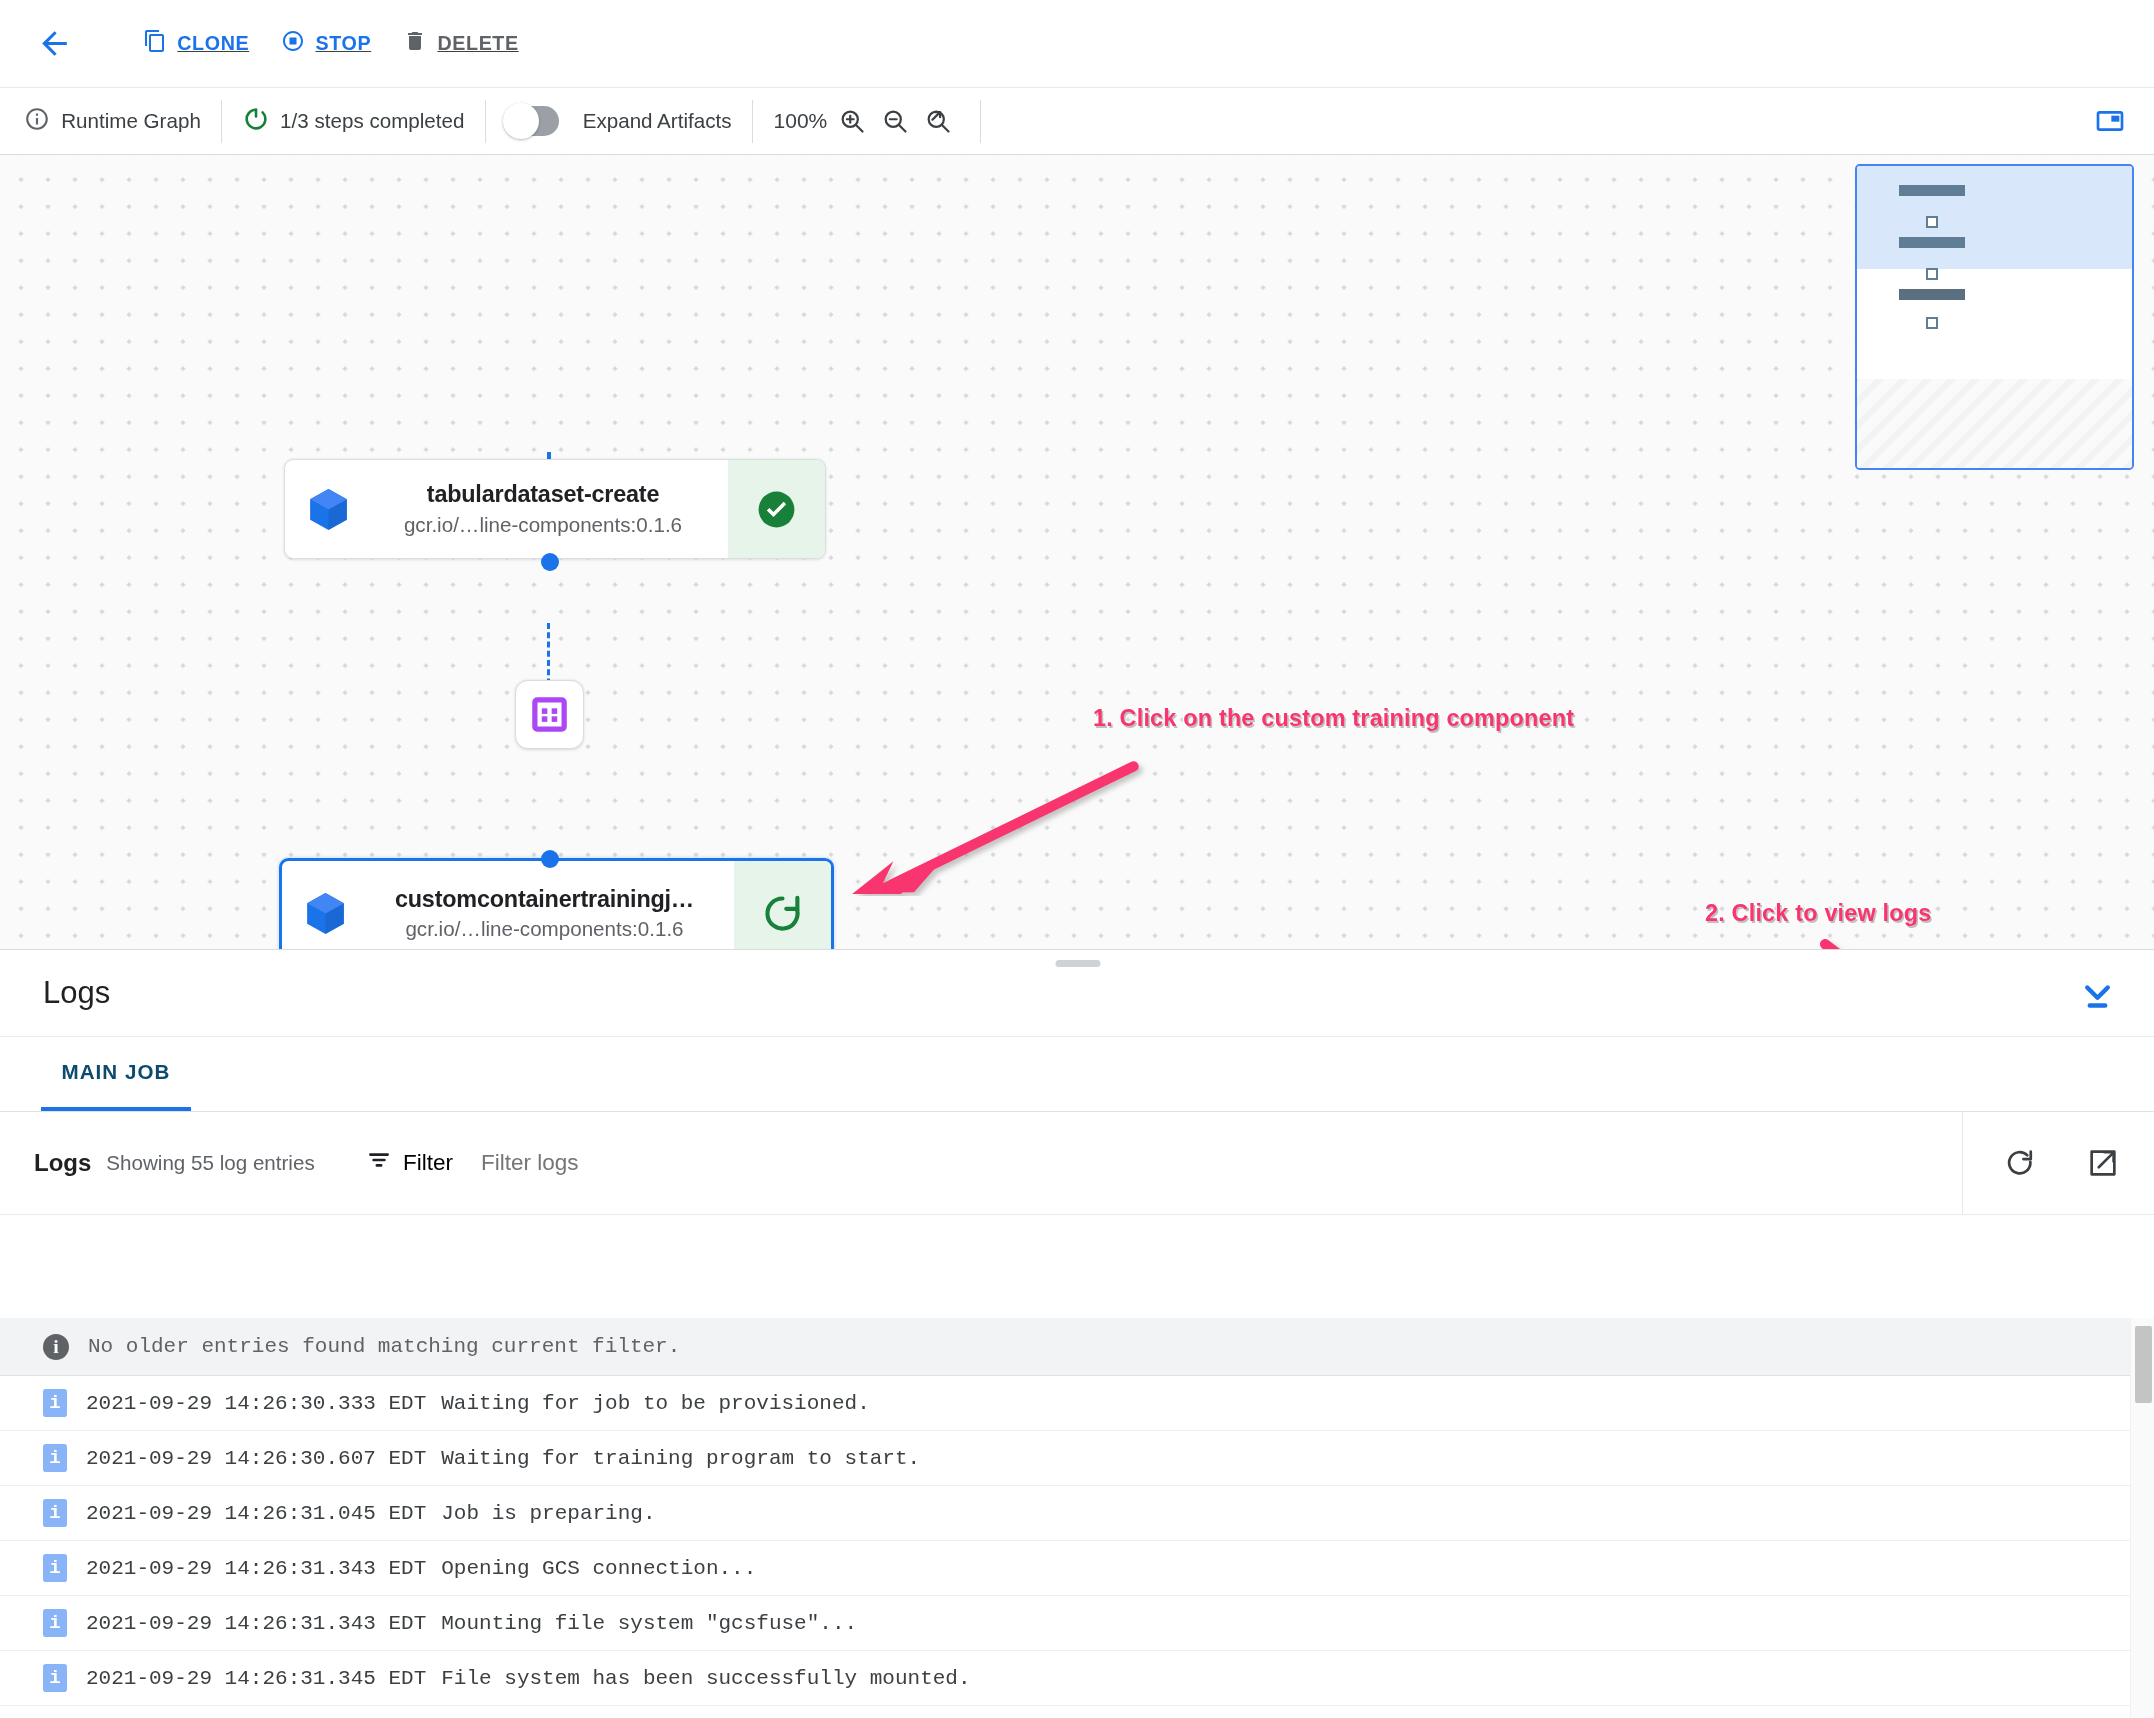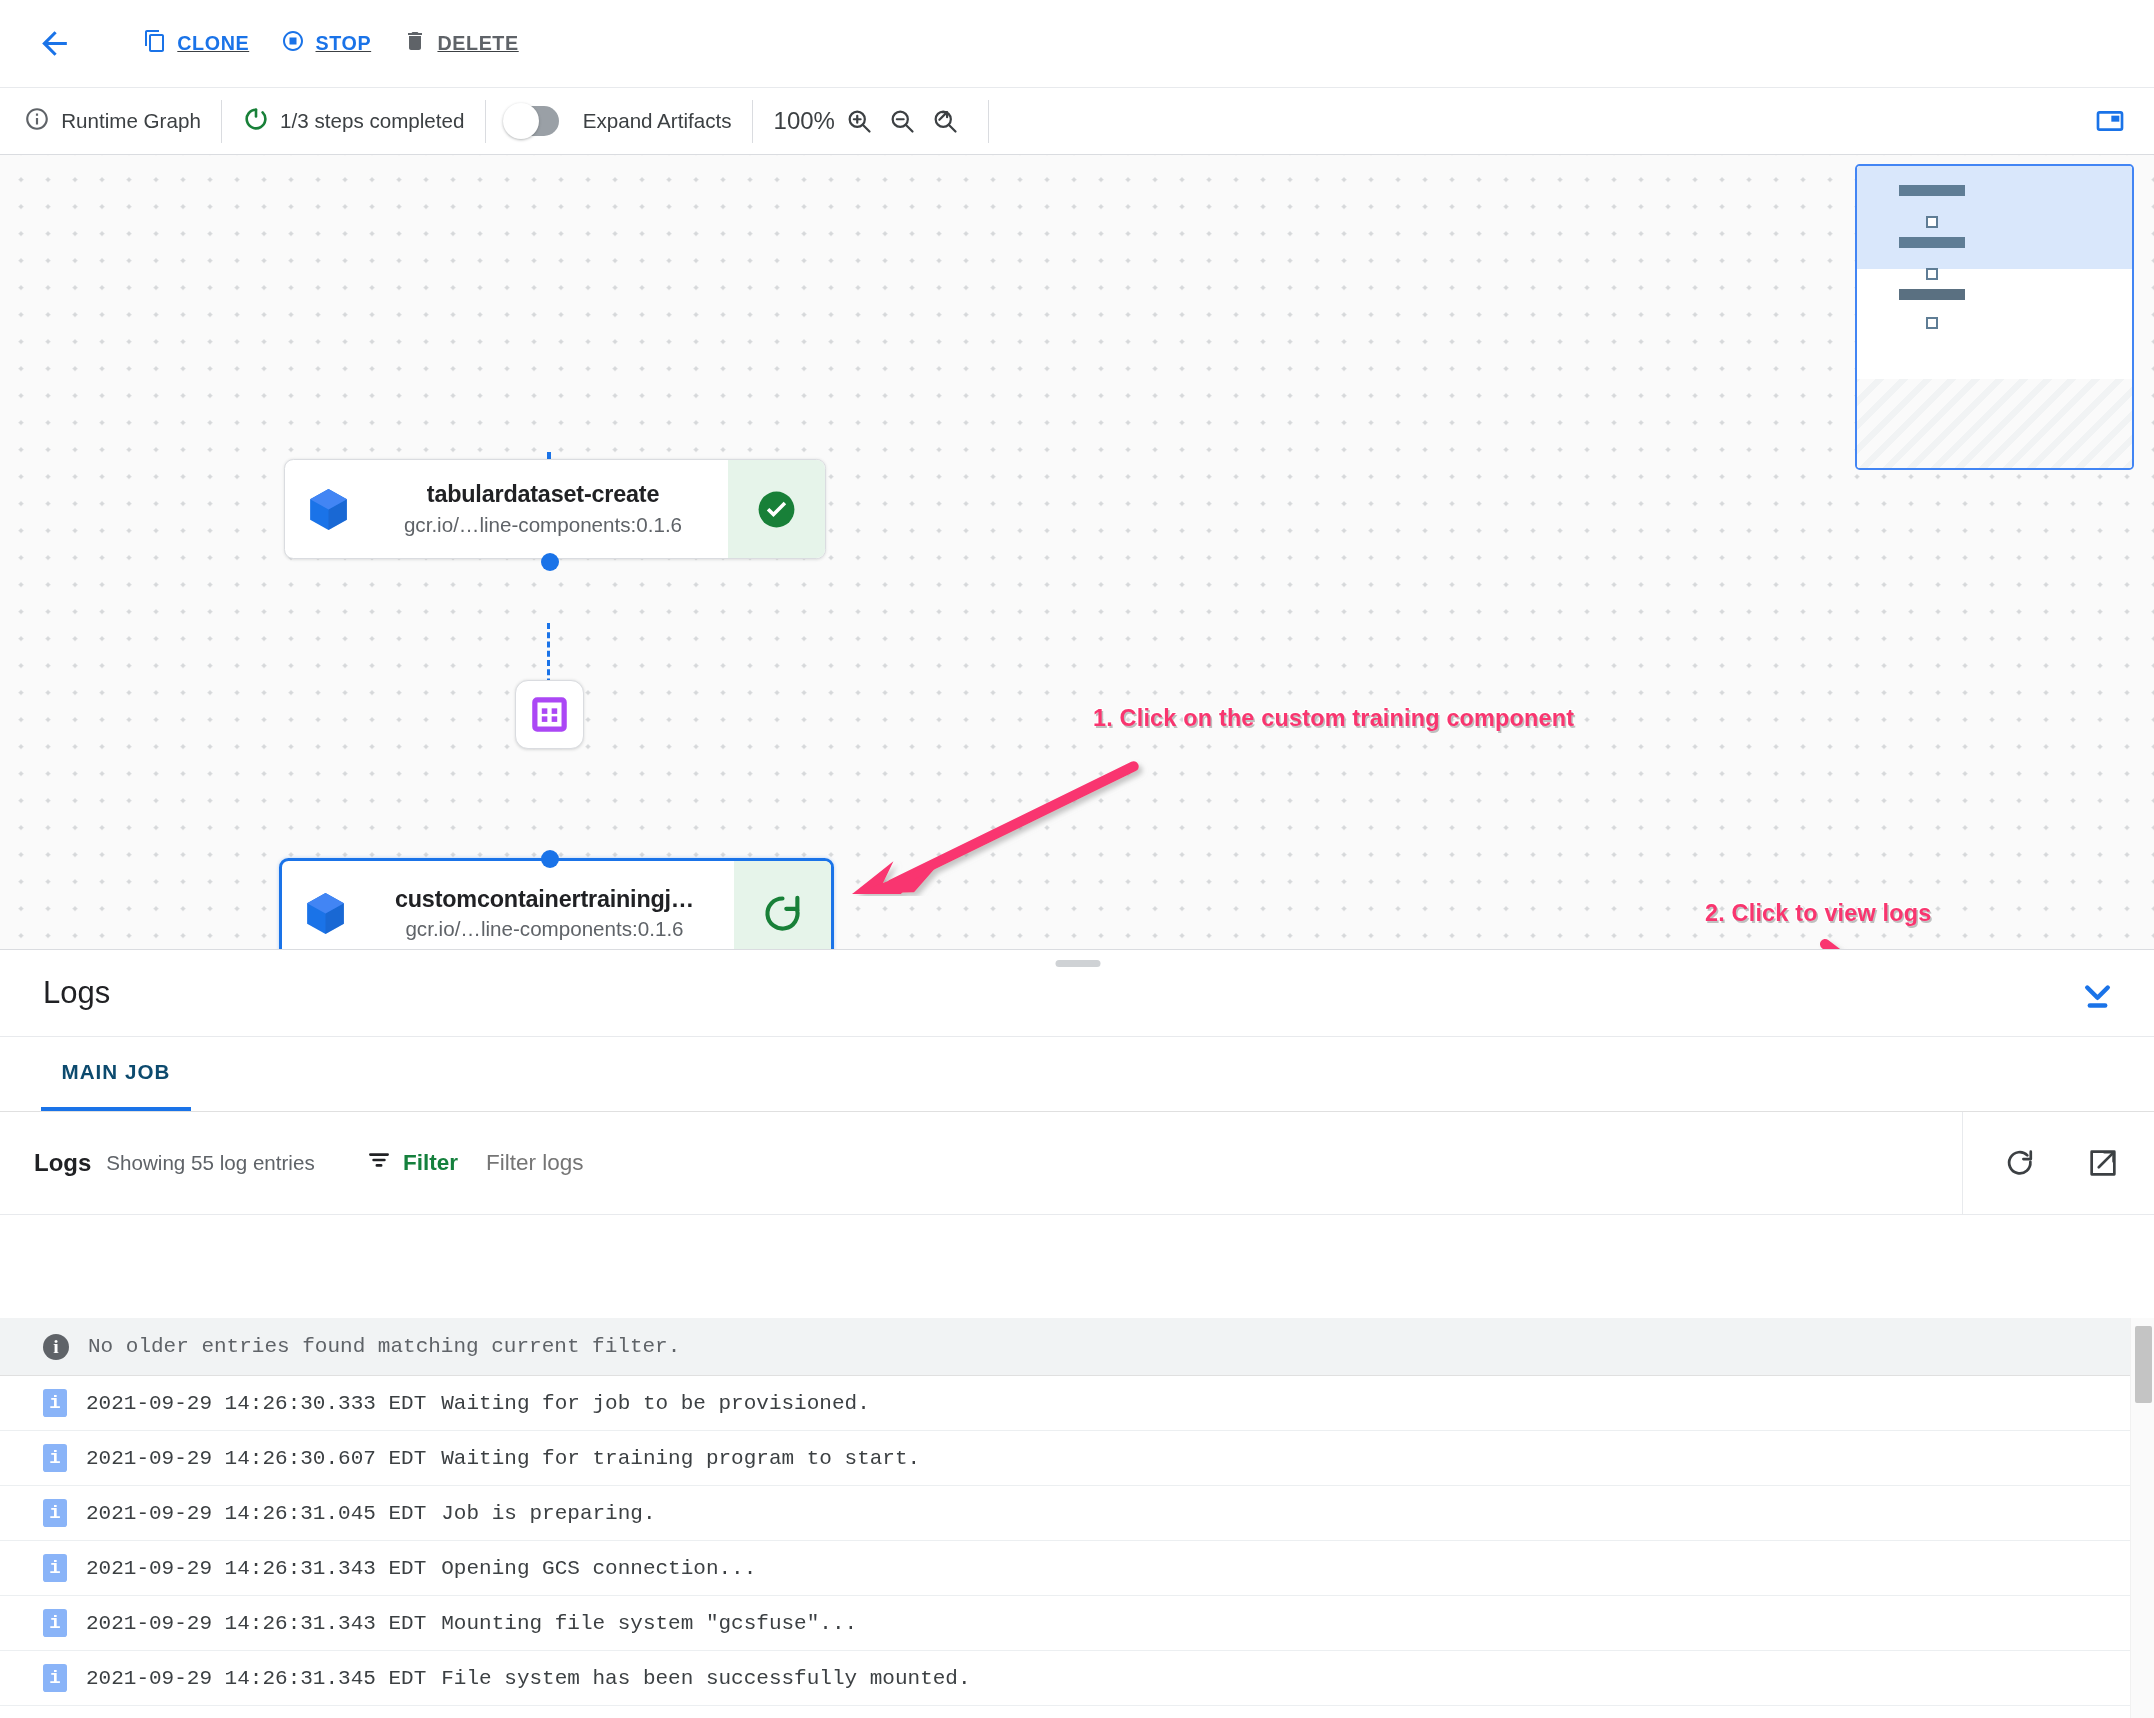--- a/index.html
+++ b/index.html
@@ -92,21 +92,21 @@
   }
   .toggle-knob {
     position: absolute;
     left: -3.7px; top: -2.8px;
     width: 36px; height: 36px;
     border-radius: 50%;
     background: #fff;
     box-shadow: 0 0.9px 2.8px rgba(60,64,67,.4);
   }
   .zoom-pct {
-    font-size: 24px; color: #3c4043;
+    font-size: 21px; color: #3c4043;
     margin-right: 3px;
   }
   .icon-btn {
     width: 43px; height: 43px;
     display: flex; align-items: center; justify-content: center;
     color: #3c4043;
     cursor: pointer;
     flex: none;
   }
   .toolbar-right {
@@ -362,22 +362,22 @@
     width: 0; height: 0;
     border-left: 10.3px solid transparent;
     border-right: 10.3px solid transparent;
     border-top: 11.2px solid #3c4043;
   }
   .filter-btn {
     display: flex; align-items: center;
     gap: 11.2px;
     margin-left: 51px;
     font-size: 22.5px;
-    font-weight: bold;
-    color: #15803d;
+    font-weight: normal;
+    color: #000000;
     cursor: pointer;
   }
   .filter-input {
     margin-left: 26px;
     font-size: 22.5px;
     color: #9aa0a6;
     background: transparent;
     border: none;
     outline: none;
     width: 403px;

